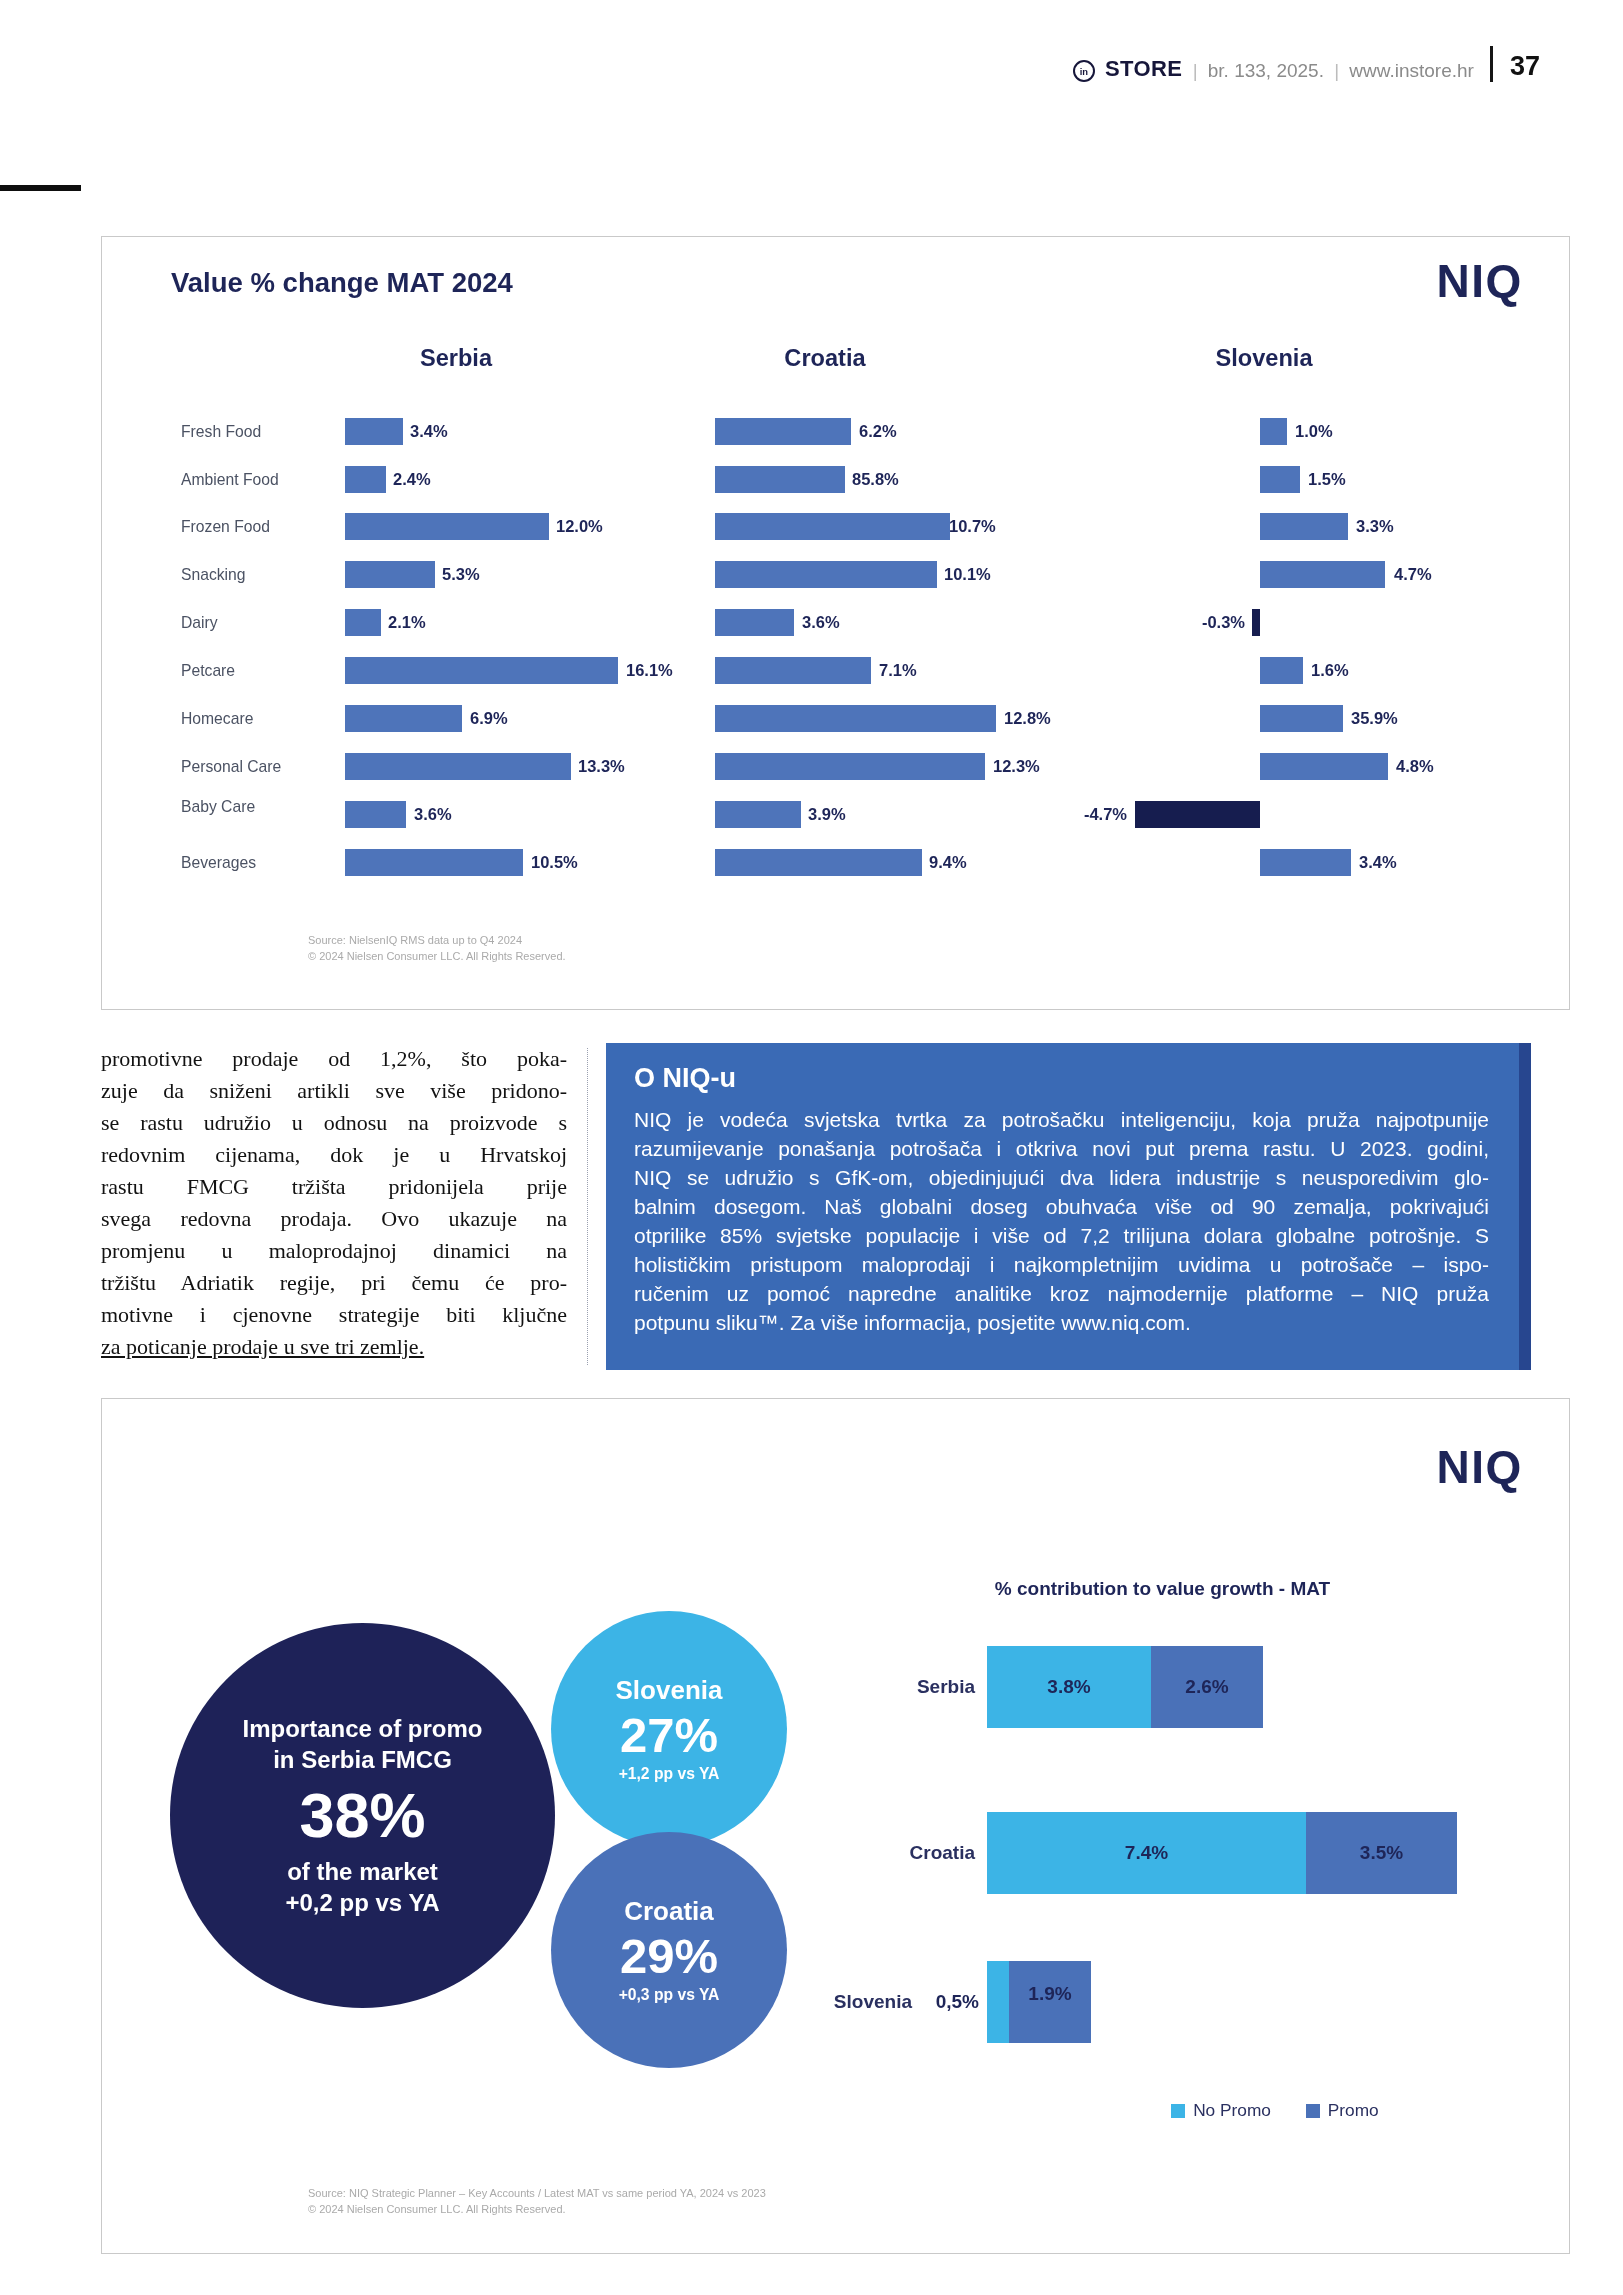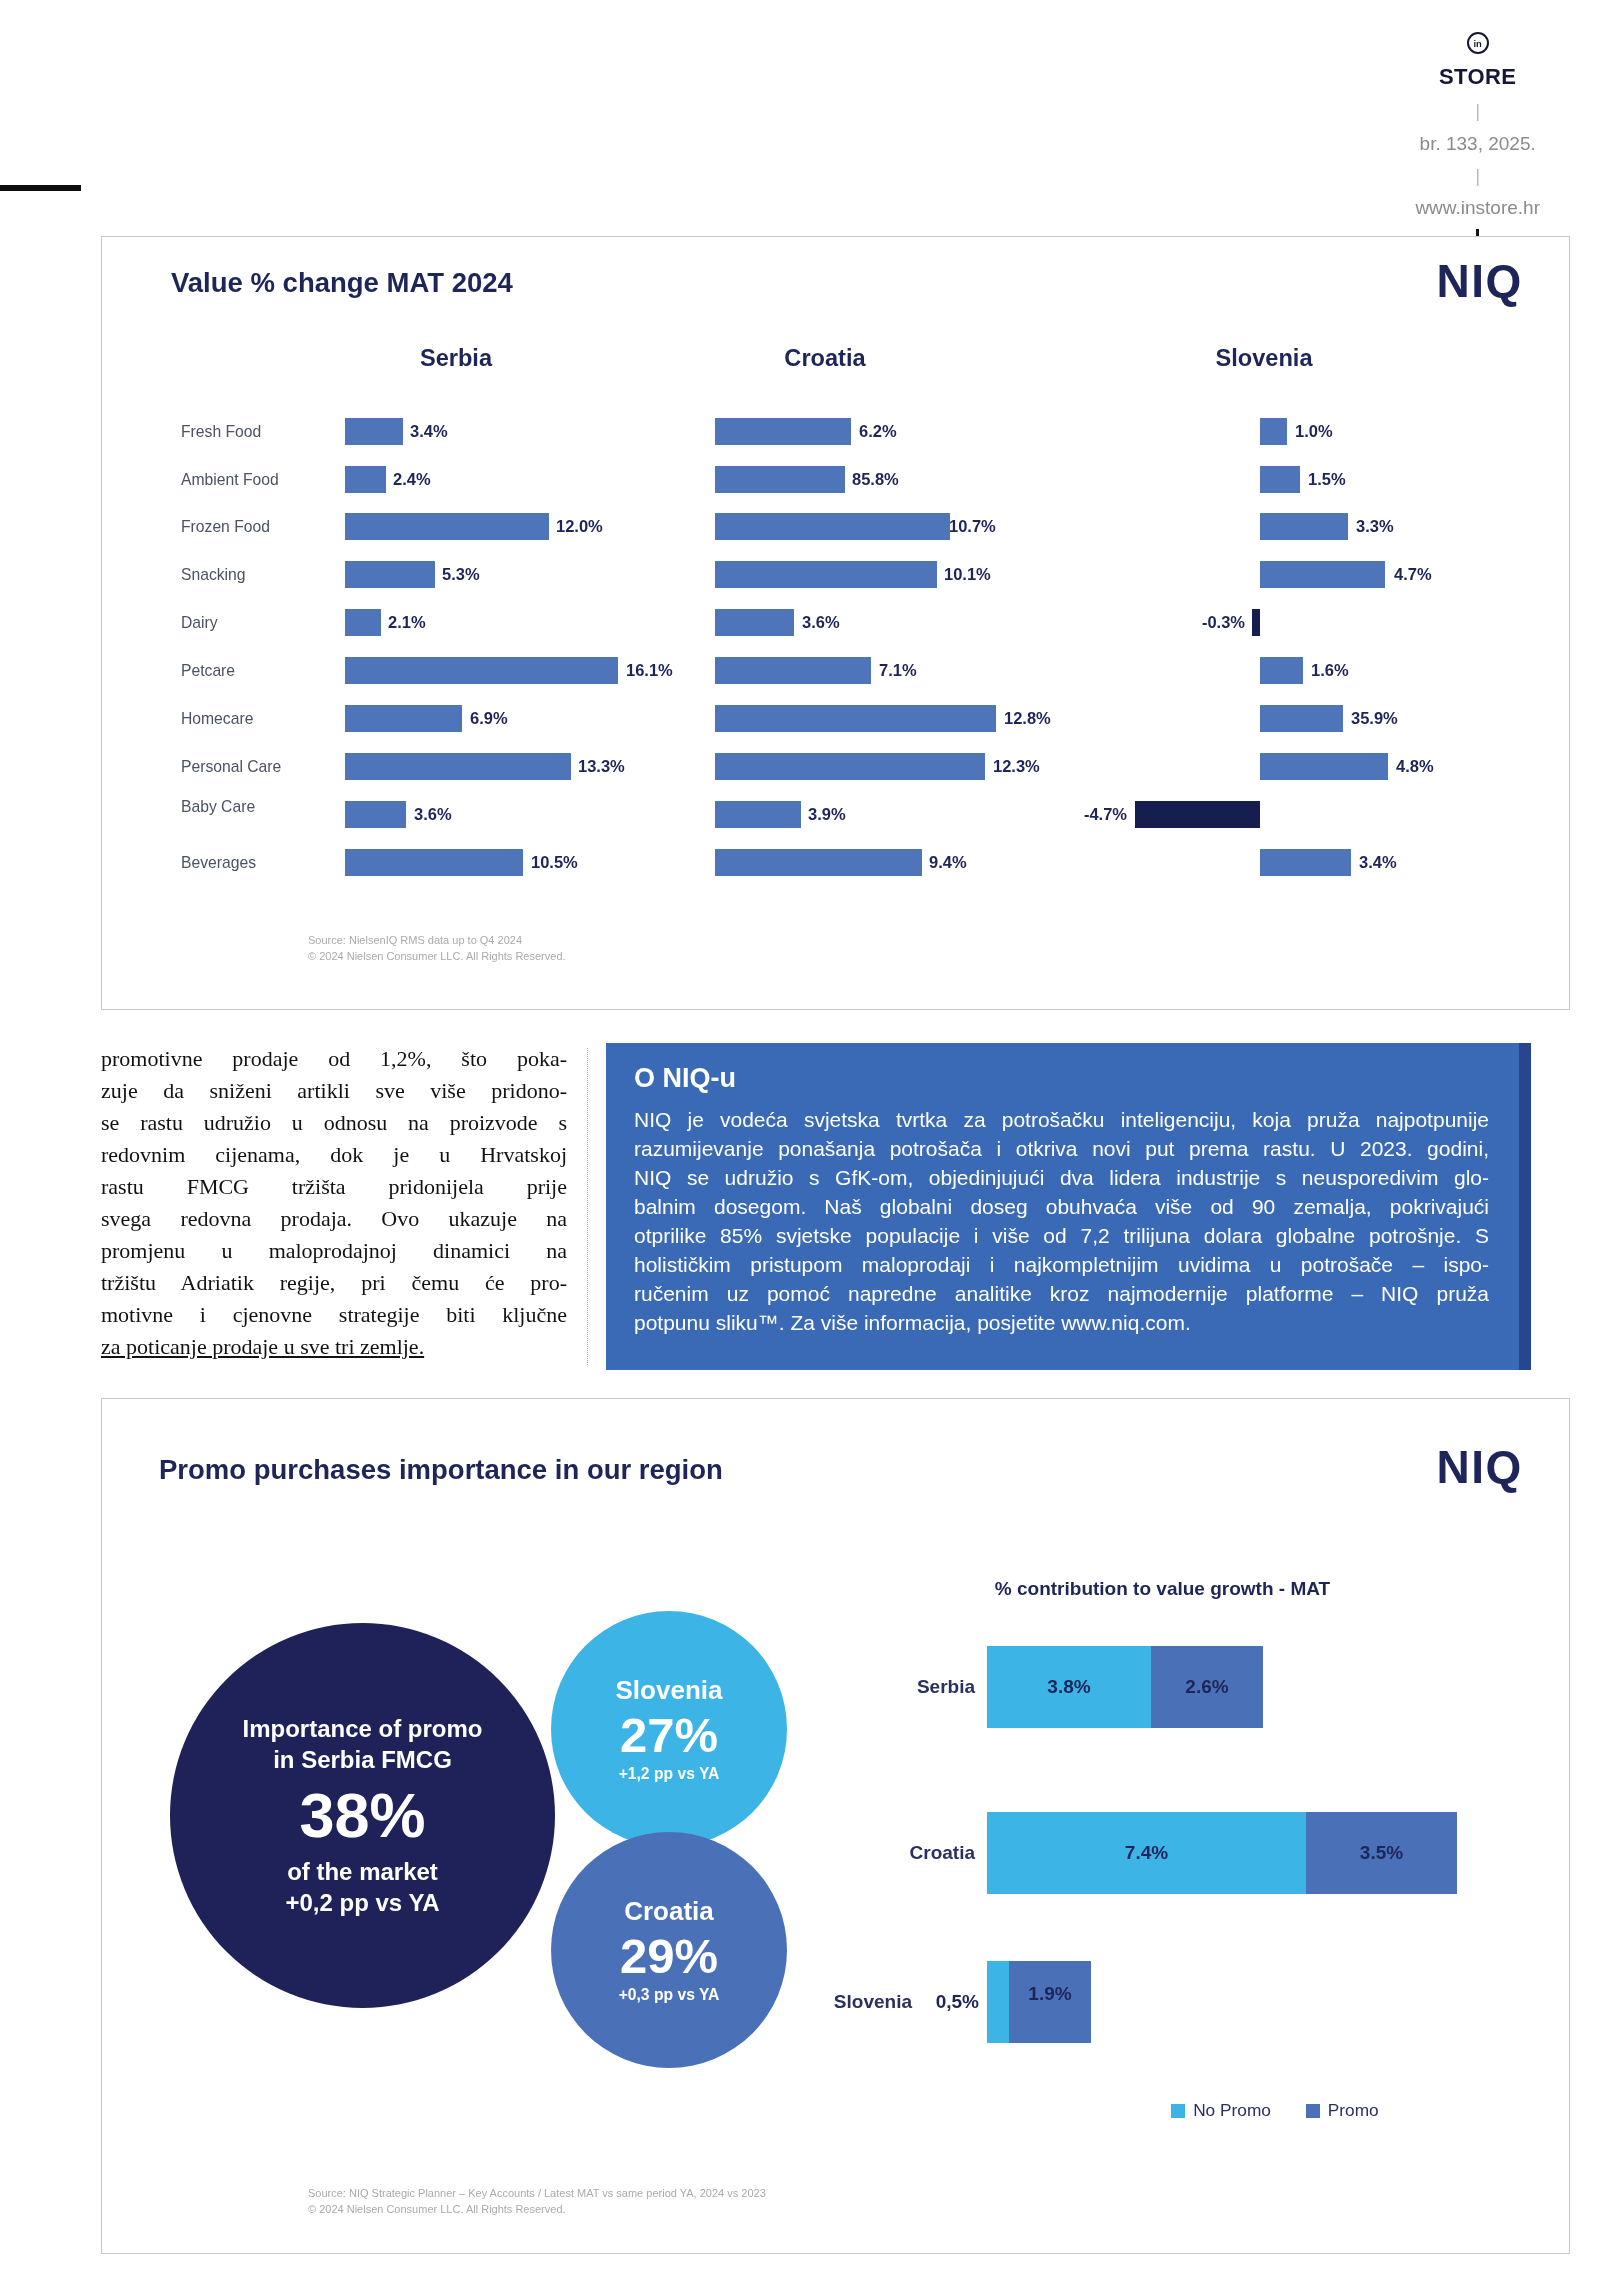--- a/index.html
+++ b/index.html
@@ -1,21 +1,21 @@
 <!DOCTYPE html>
 <html style="--navy: #1e2558; --bar-blue: #4e74ba; --bar-negative: #161d4f; --no-promo: #3cb4e6; --promo: #4a71b8; --serbia-circle: #1e2258; --slovenia-circle: #3cb4e6; --croatia-circle: #4a71b8; --box-blue: #3a6ab5;font-size:12.6px"><head>
 <meta charset="utf-8">
 <style>
   * { margin:0; padding:0; box-sizing:border-box; }
   html,body { background:#e8e8e8; }
   body { font-family:"Liberation Sans", sans-serif; }
   .page { position:relative; width:1623px; height:2295px; background:#ffffff; overflow:hidden; margin:0 auto; }
 
   
-  .header { position:absolute; top:32px; right:83px; display:flex; align-items:center; gap:10.2px;flex-direction:column; }
+  .header { position:absolute; top:46px; right:83px; display:flex; align-items:flex-end; gap:10.2px; }
   .brand-mark { width:22px; height:22px; border:2.4px solid #16163a; border-radius:50%;
                 display:inline-flex; align-items:center; justify-content:center;
                 font-size:9.4px; font-weight:bold; color:#16163a; }
   .brand { font-size:22px; font-weight:bold; color:#16163a; letter-spacing:0.4px; }
   .hsep { color:#bcbcbc; font-size:19px; }
   .hmeta { color:#8b8b8b; font-size:19px; }
   .vrule { display:inline-block; width:3.1px; height:36px; background:#161616; margin:0 6.3px; }
   .pagenum { font-size:27px; font-weight:bold; color:#111; }
   .left-tick { position:absolute; left:0; top:185px; width:81px; height:5.5px; background:#0e0e0e; }
 
@@ -197,21 +197,20 @@
         <div class="line">NIQ se udružio s GfK-om, objedinjujući dva lidera industrije s neusporedivim glo-</div>
         <div class="line">balnim dosegom. Naš globalni doseg obuhvaća više od 90 zemalja, pokrivajući</div>
         <div class="line">otprilike 85% svjetske populacije i više od 7,2 trilijuna dolara globalne potrošnje. S</div>
         <div class="line">holističkim pristupom maloprodaji i najkompletnijim uvidima u potrošače – ispo-</div>
         <div class="line">ručenim uz pomoć napredne analitike kroz najmodernije platforme – NIQ pruža</div>
         <div class="line">potpunu sliku™. Za više informacija, posjetite www.niq.com.</div>
       </div>
   </div>
 
   <div class="panel" id="panel2">
-    <div class="panel-title">Promo purchases importance in our region</div>
     <div class="niq-logo">NIQ</div>
 
     <div class="circle" id="big-circle" style="background: rgb(30, 34, 88);">
       <div class="c-line">Importance of promo</div>
       <div class="c-line">in Serbia FMCG</div>
       <div class="c-big">38%</div>
       <div class="c-line">of the market</div>
       <div class="c-line">+0,2 pp vs YA</div>
     </div>
     <div class="circle" id="slovenia-circle" style="background: rgb(60, 180, 230);">

